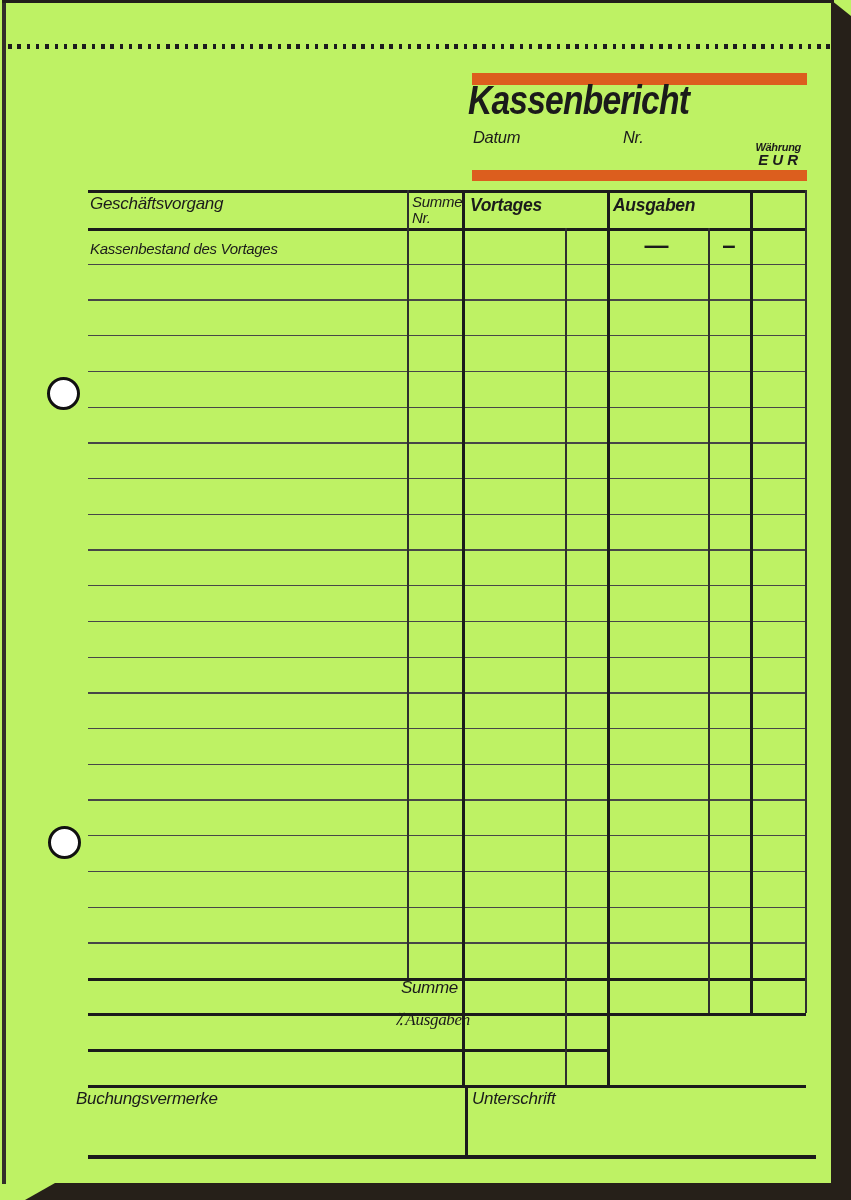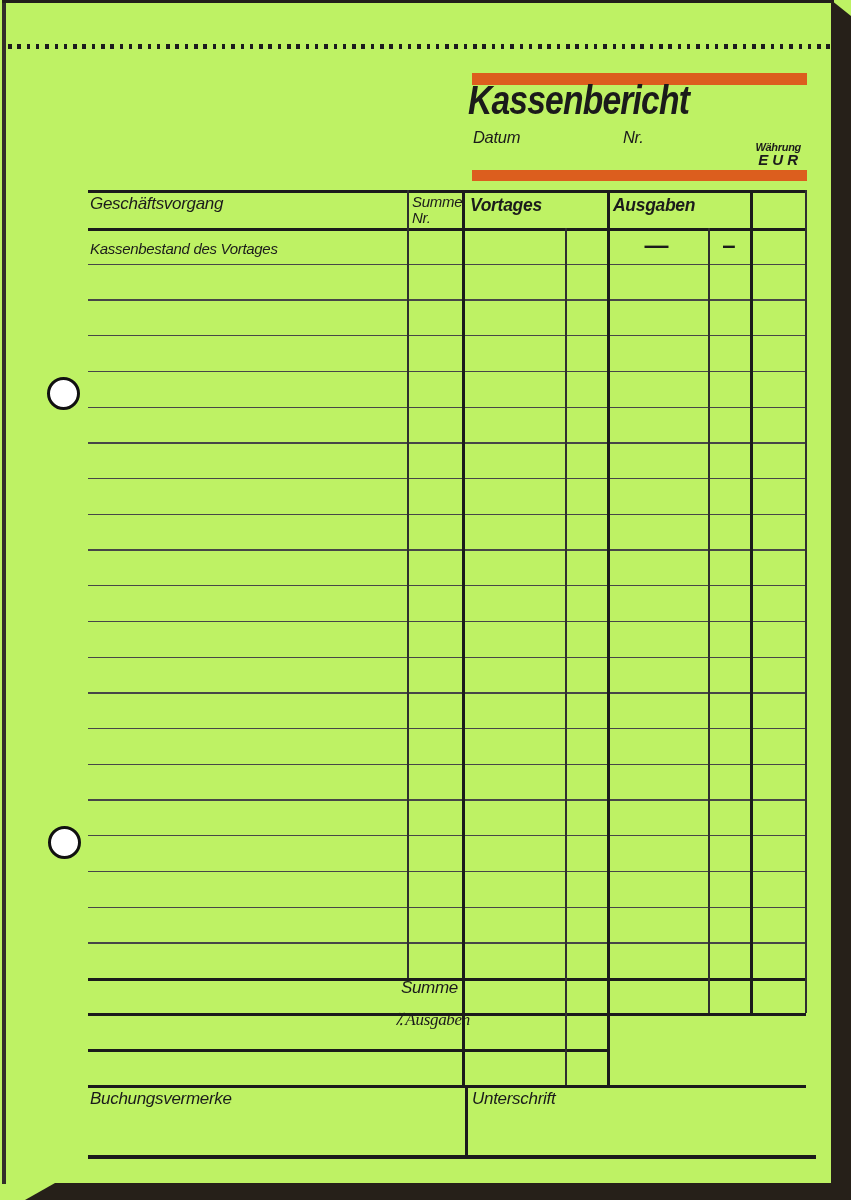--- a/index.html
+++ b/index.html
@@ -50,21 +50,21 @@
   #row1-expense-dash{left:607px;width:99px;}
   #row1-expense-cents-dash{left:708px;width:42px;}
 
   .total-label{position:absolute;width:220px;text-align:right;font-style:italic;
       font-size:17px;letter-spacing:-0.3px;display:flex;align-items:flex-end;
       justify-content:flex-end;padding-bottom:15px;box-sizing:border-box;}
   #sum-label{left:238px;top:978px;height:35px;}
   #minus-expenses-label{left:250px;top:1013px;height:32px;font-family:Liberation Serif, serif;}
   #balance-label{left:238px;top:1049px;height:36px;}
 
-  #notes-label{left:90px;top:1089px;font-size:17px;}
+  #notes-label{left:76px;top:1089px;font-size:17px;}
   #signature-label{left:472px;top:1089px;font-size:17px;}
 
   
   .hole{position:absolute;width:27px;height:27px;border:3px solid #111;border-radius:50%;
       background:#fff;}
   #hole-punch-top{left:47px;top:377px;}
   #hole-punch-bottom{left:48px;top:826px;}
 </style>
 </head>
 <body>

